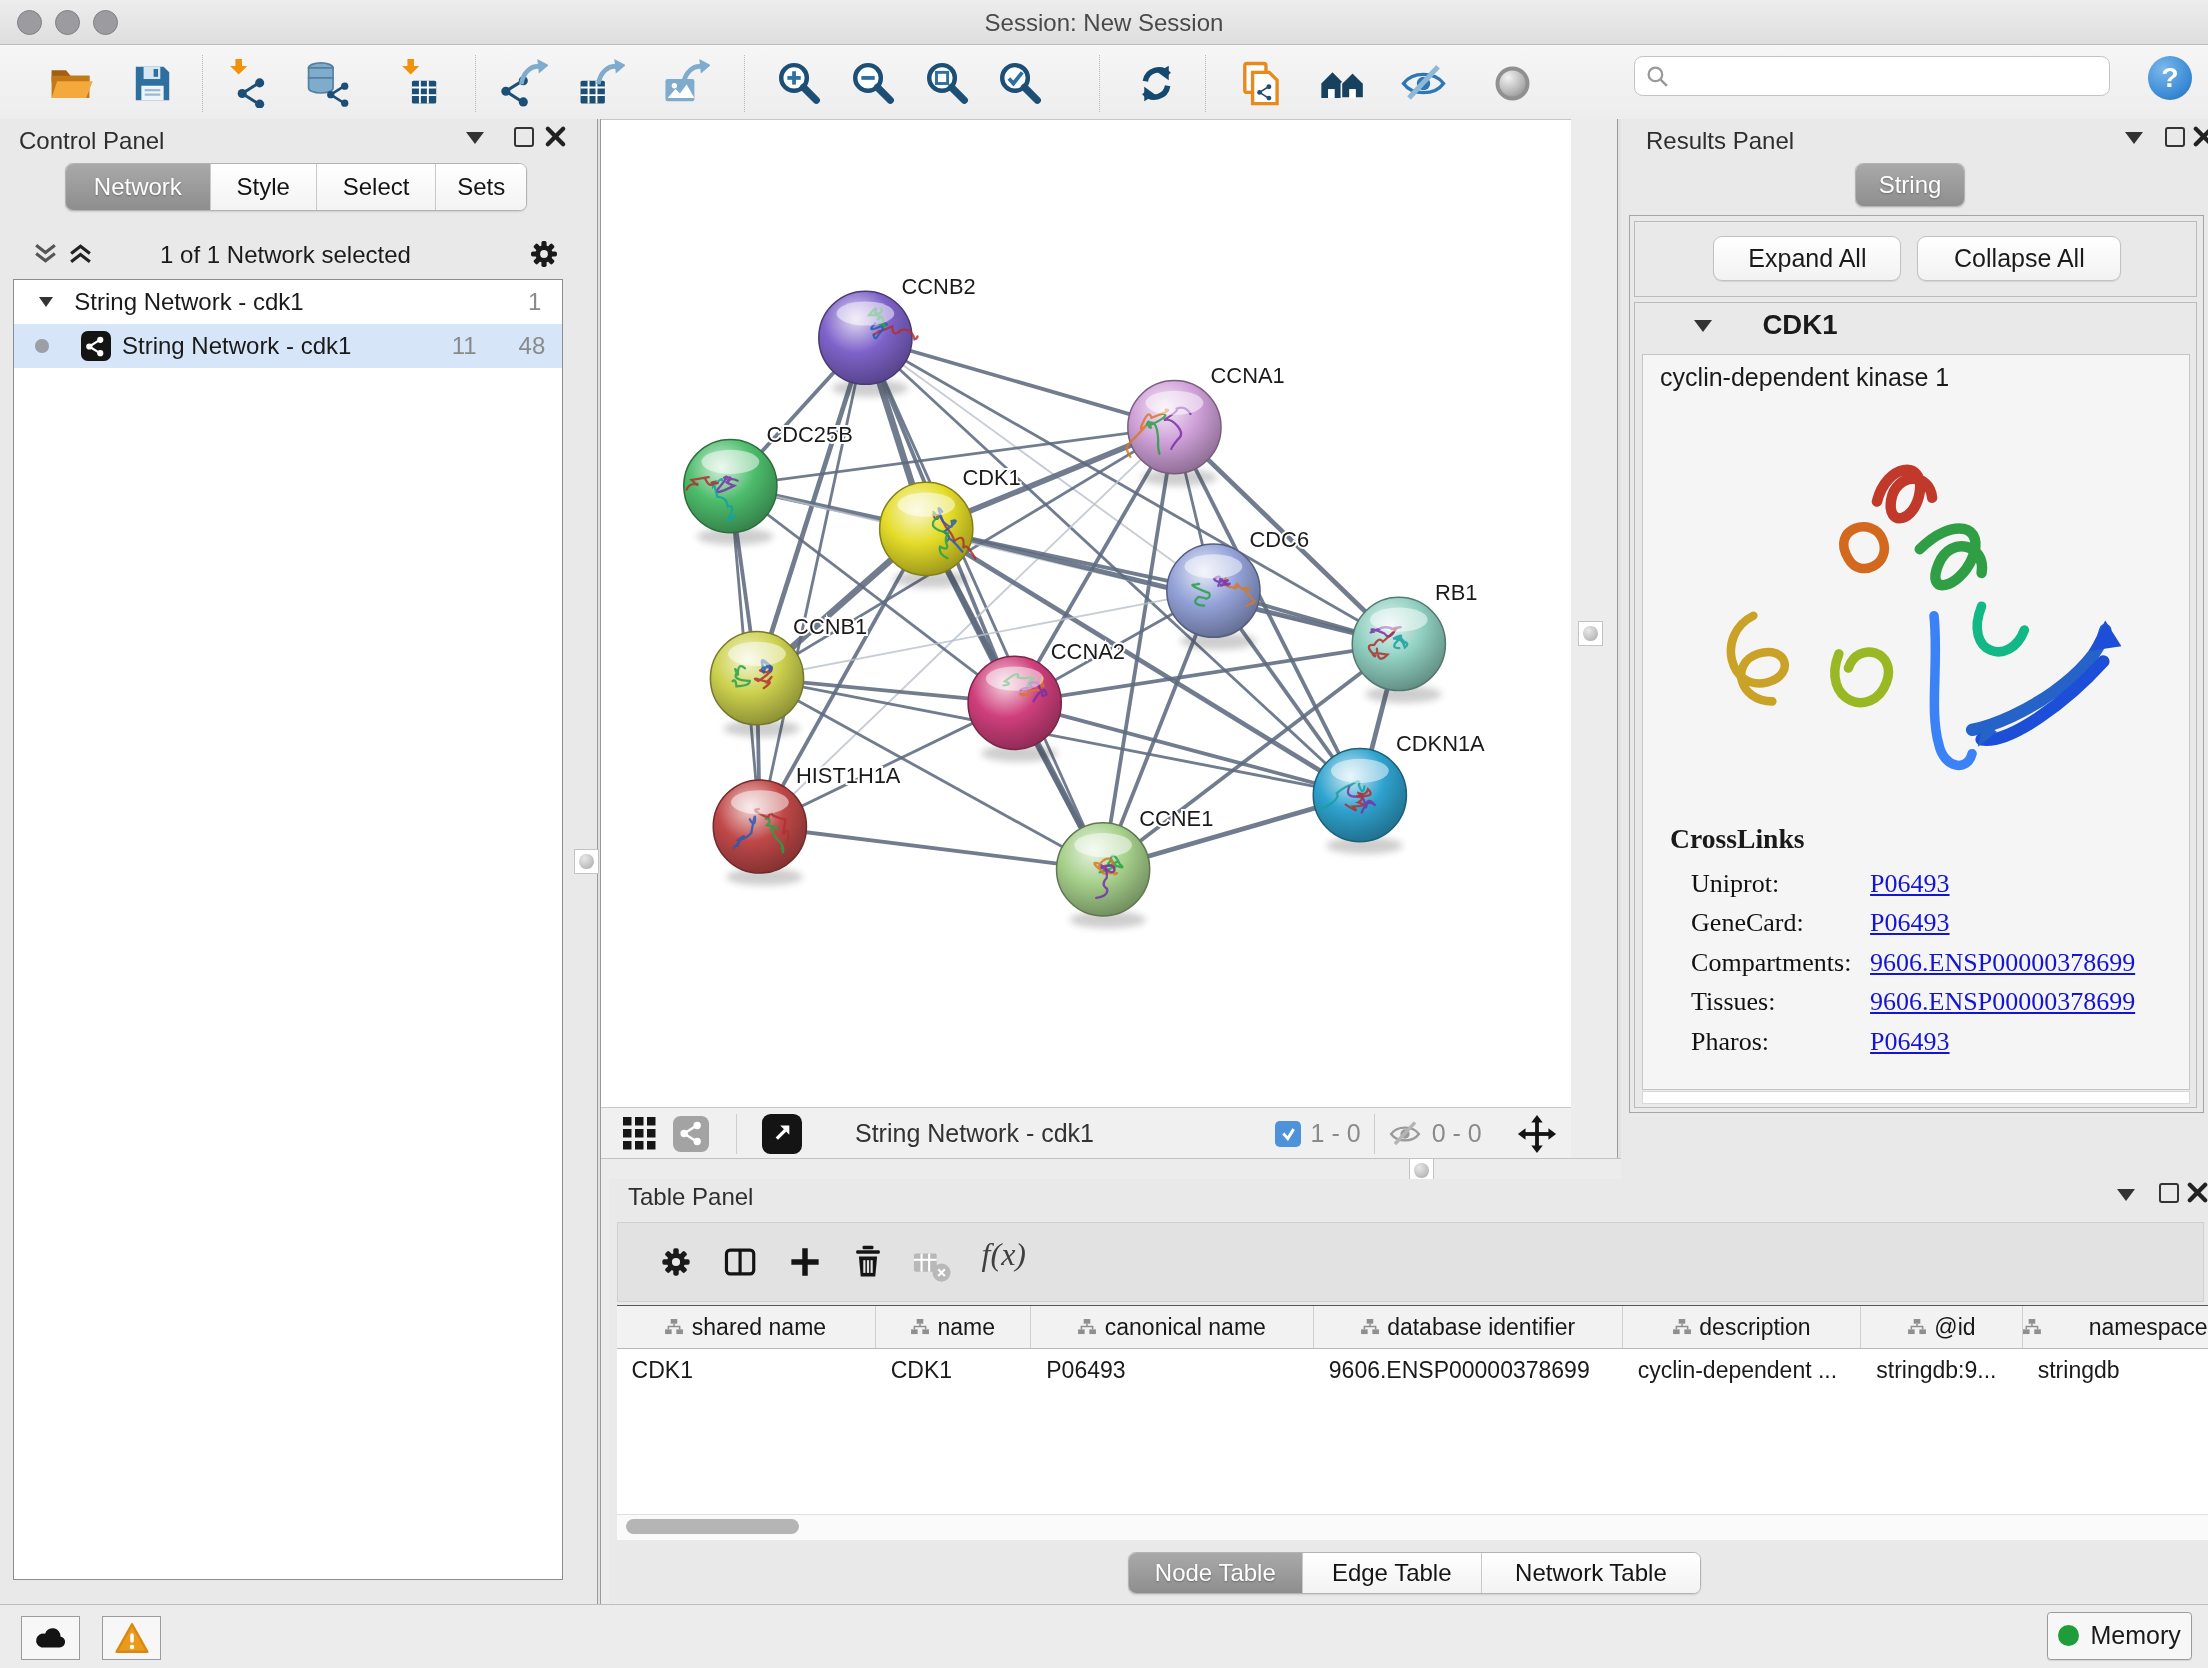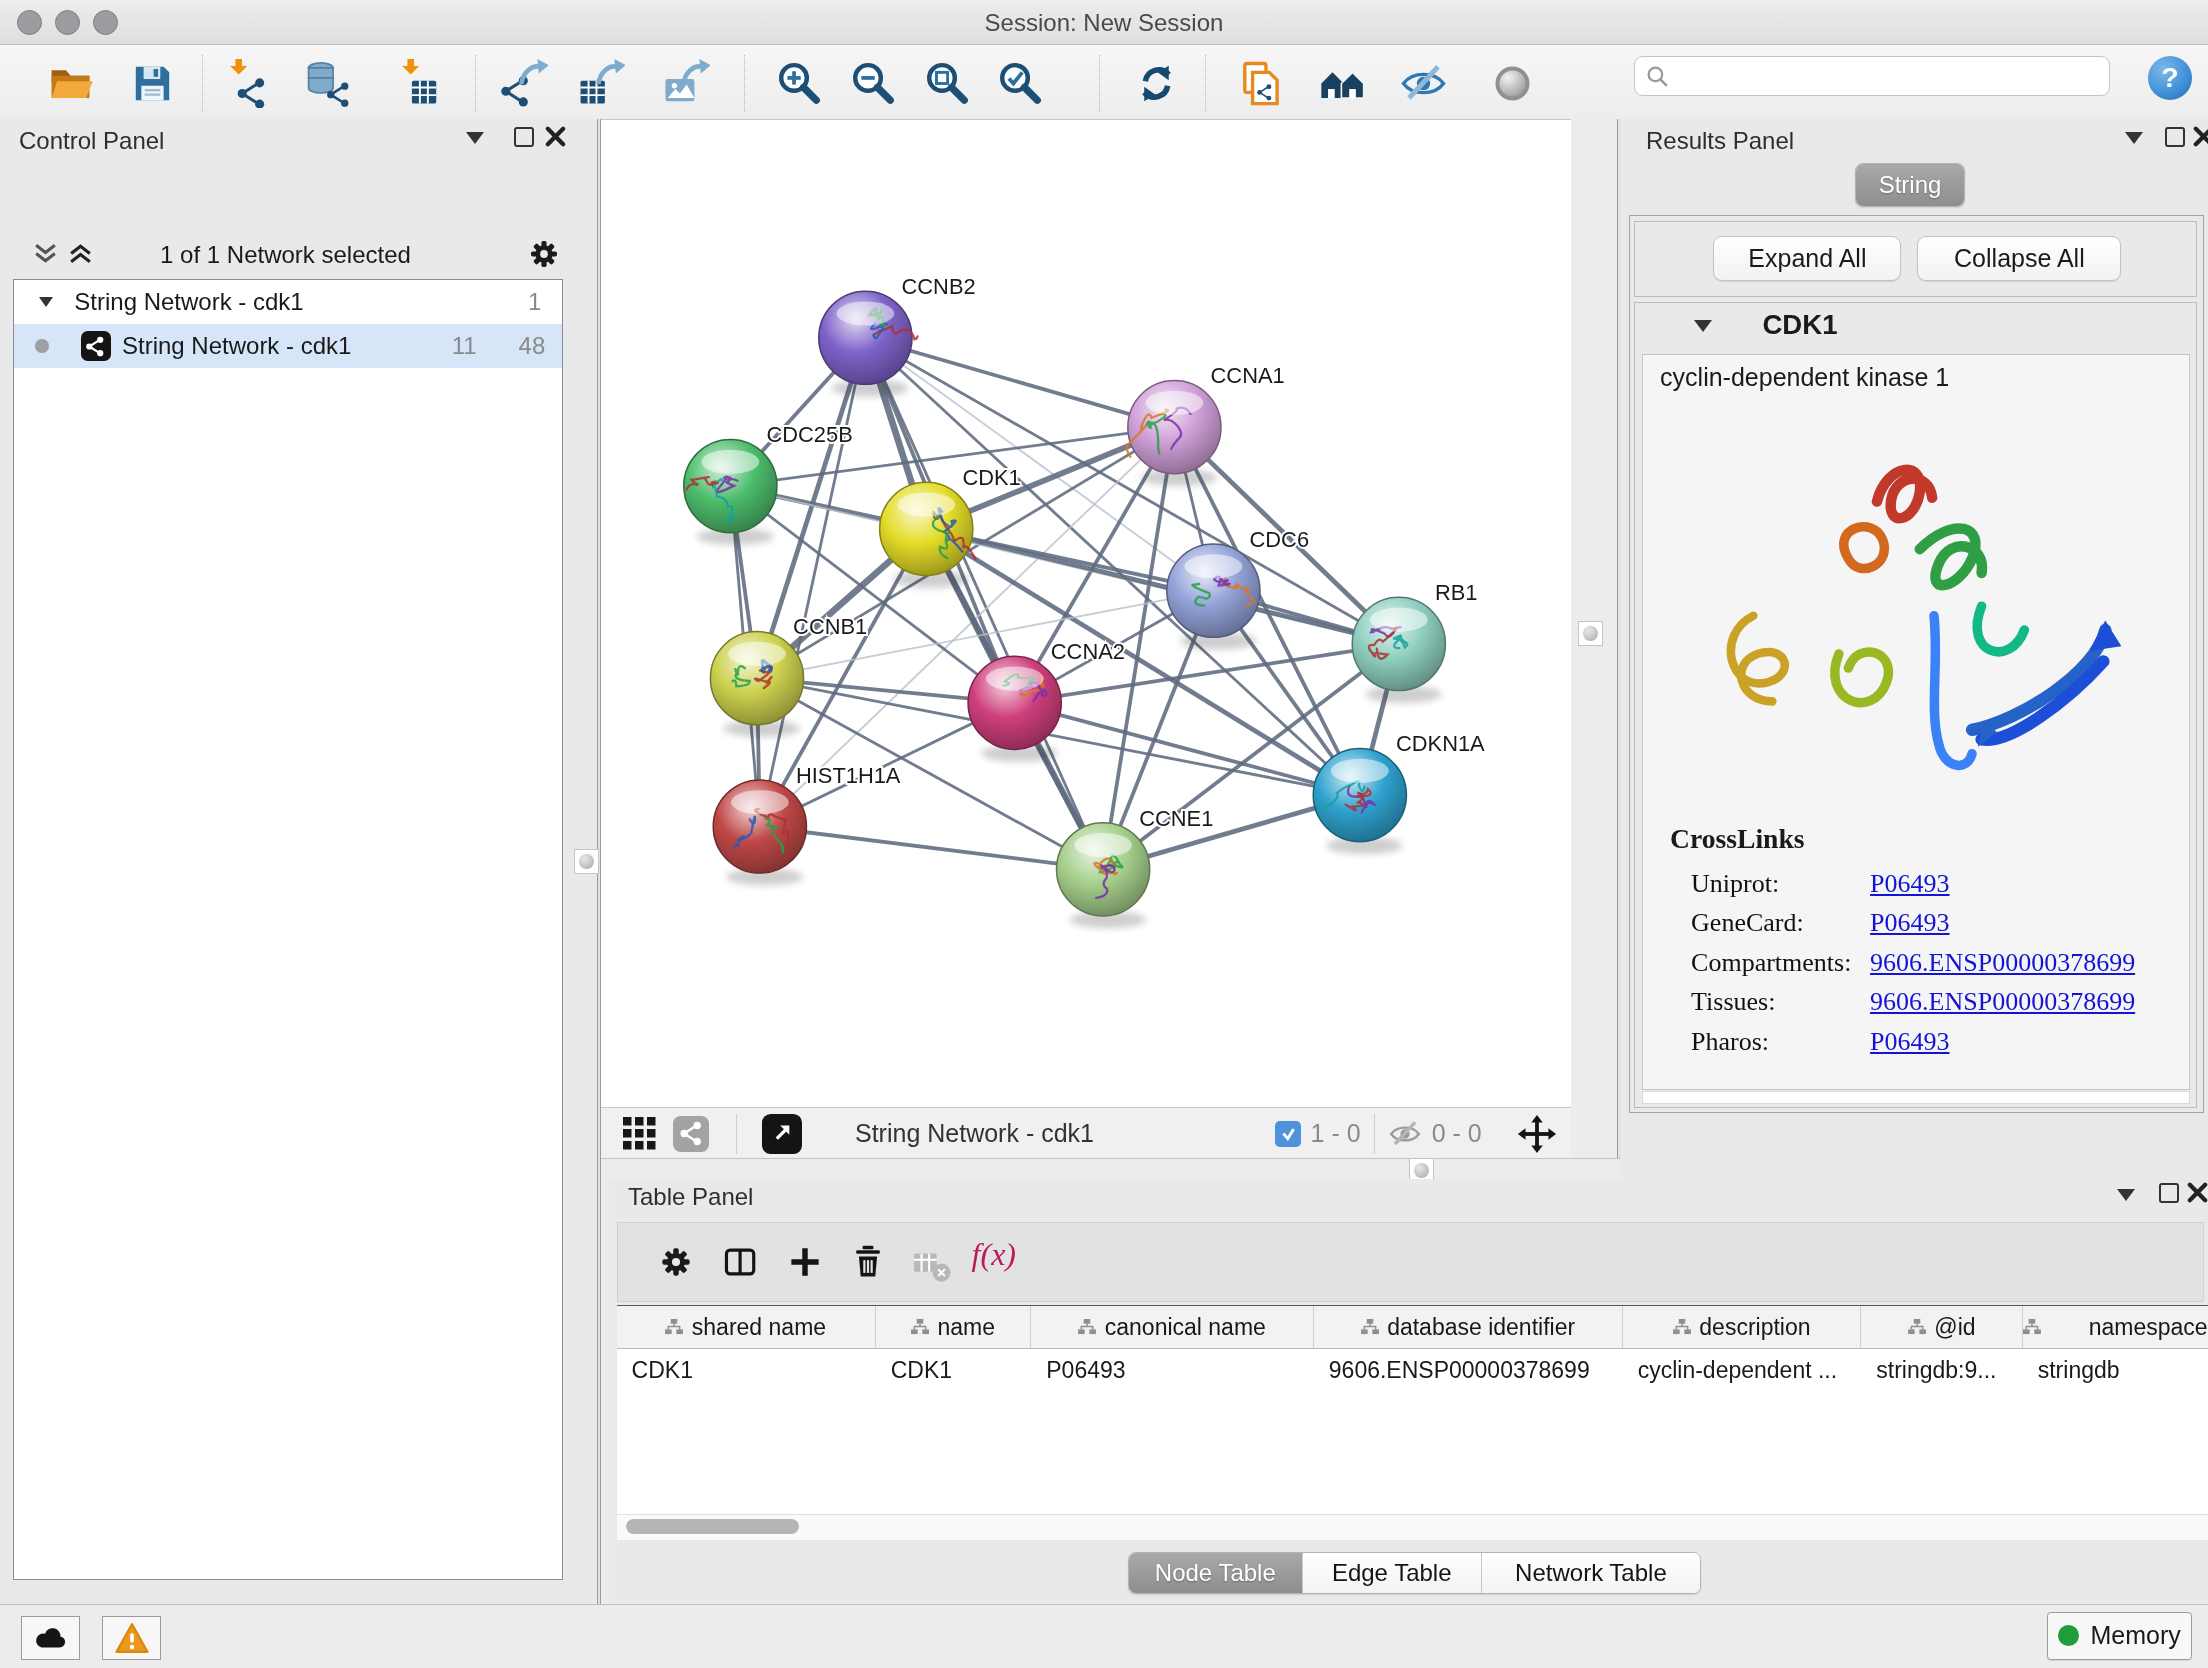--- a/index.html
+++ b/index.html
@@ -59,21 +59,21 @@
   .thead{display:flex;background:#f2f2f2;border-top:1.9px solid #555;border-bottom:1px solid #b9b9b9;height:42px;}
   .thcell{display:flex;align-items:center;justify-content:center;gap:8.6px;font-size:23px;color:#181818;
           border-right:1px solid #cfcfcf;box-sizing:border-box;overflow:hidden;white-space:nowrap;}
   .trow{display:flex;height:42px;background:#fff;}
   .tdcell{display:flex;align-items:center;padding-left:15px;font-size:23px;box-sizing:border-box;
           overflow:hidden;white-space:nowrap;}
   
   .statusbar{left:0;top:1604px;width:2208px;height:65px;background:#ececec;border-top:1px solid #bdbdbd;}
   .sqbtn{width:57px;height:42px;background:#f7f7f7;border:1.9px solid #9b9b9b;display:flex;align-items:center;justify-content:center;}
   .gray{color:#8a8a8a;}
-  .fx{font-family:"Liberation Serif",serif;font-style:italic;font-size:32px;color:#be185d;}
+  .fx{font-family:"Liberation Serif",serif;font-style:italic;font-size:32px;color:#404040;margin-left:10px;}
 </style>
 </head>
 <body>
 
 <svg width="0" height="0" style="position:absolute" aria-hidden="true">
   <defs>
     <symbol id="sym-share" viewBox="0 0 44 44">
       <line x1="9" y1="22" x2="31" y2="8" stroke="#1d4f76" stroke-width="4"></line>
       <line x1="9" y1="22" x2="31" y2="36" stroke="#1d4f76" stroke-width="4"></line>
       <circle cx="9" cy="22" r="6" fill="#1d4f76"></circle>
@@ -290,20 +290,34 @@
   <div class="abs" style="left:19px;top:7.6px"><span class="ptitle">Control Panel</span></div>
   <span class="abs tri-down" style="left:466px;top:13.3px"></span>
   <span class="abs floatico" style="left:514px;top:7.6px"></span>
   <svg class="abs" style="left:544px;top:5.7px" width="23" height="23" viewBox="0 0 24 24">
       <g stroke="#222" stroke-width="4.5" stroke-linecap="round">
         <line x1="4" y1="4" x2="20" y2="20"></line>
         <line x1="20" y1="4" x2="4" y2="20"></line>
       </g>
     </svg>
 
+  <div class="abs seg-tabs" style="left:65px;top:44px;width:460px;height:46px">
+    <div class="seg sel" style="flex:149">
+        <span>Network</span>
+      </div>
+    <div class="seg" style="flex:109">
+        <span>Style</span>
+      </div>
+    <div class="seg" style="flex:123">
+        <span>Select</span>
+      </div>
+    <div class="seg" style="flex:93">
+        <span>Sets</span>
+      </div>
+  </div>
 
   <svg class="abs" style="left:32px;top:122px" width="27" height="25" viewBox="0 0 26 22">
       <path d="M4 3 l9 7 9-7 M4 11 l9 7 9-7" stroke="#555" stroke-width="3" fill="none"></path>
     </svg>
   <svg class="abs" style="left:67px;top:122px" width="27" height="25" viewBox="0 0 26 22">
       <path d="M4 19 l9-7 9 7 M4 11 l9-7 9 7" stroke="#222" stroke-width="3" fill="none"></path>
     </svg>
   <div class="abs" style="left:105px;top:122px;width:361px;text-align:center;font-size:24px">1 of 1 Network selected</div>
   <svg class="abs" style="left:525px;top:116px" width="38" height="38" viewBox="0 0 40 40">
       <use href="#sym-gear" width="40" height="40"></use>

